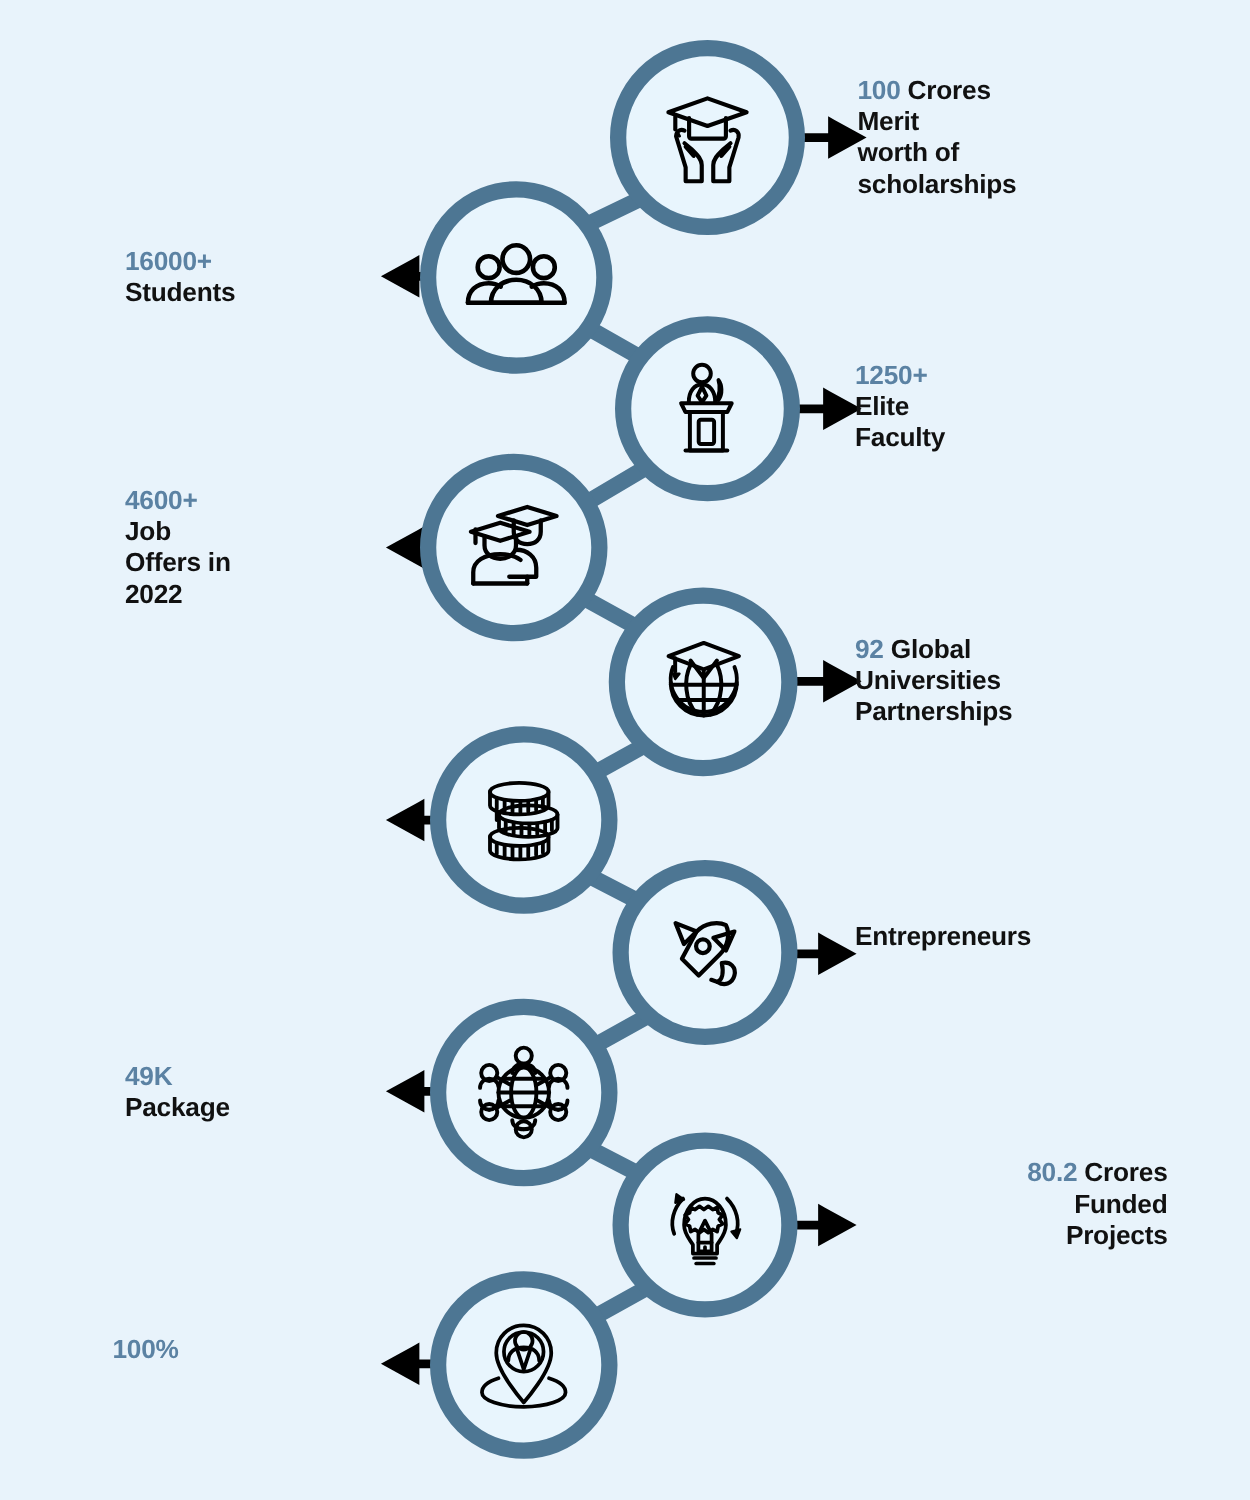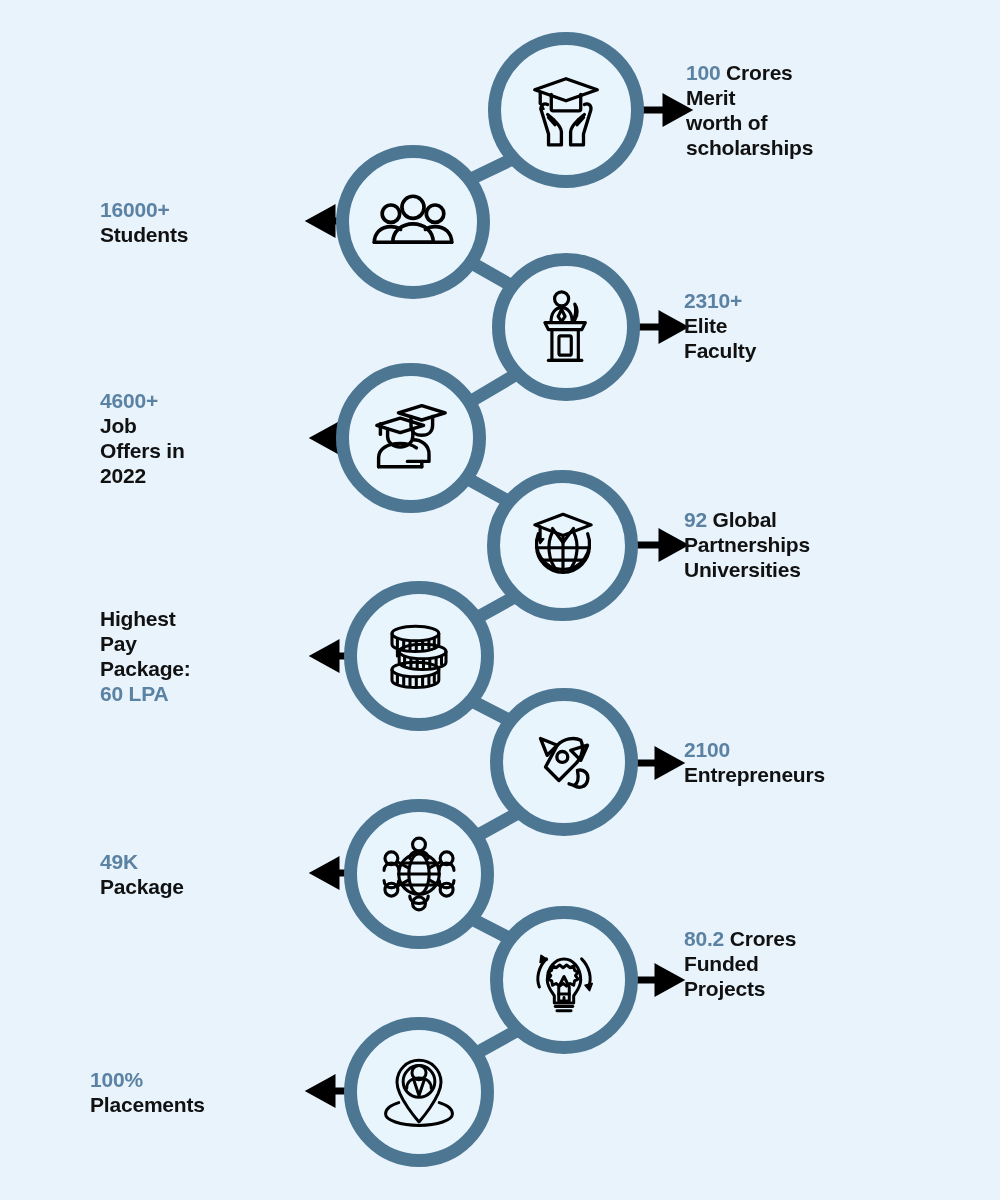--- a/index.html
+++ b/index.html
@@ -158,21 +158,21 @@
         <path d="M45 30 L41 38 L45 44 L49 38 Z"></path>
         <path d="M60 42 C64 36 63 28 60 24 C62 30 61 38 58 42"></path>
         <path d="M26 45 H72 L68 53 H30 Z"></path>
         <path d="M34 53 V88 H64 V53"></path>
         <rect x="42" y="60" width="14" height="22" rx="2"></rect>
         <path d="M30 88 H68"></path>
       </svg>
     </span>
   </div>
   <div class="label right" style="left:684px; top:288px; width:230px;">
-    <div class="num">2310+</div>
+    <div class="num">1250+</div>
     <div class="txt">Elite</div>
     <div class="txt">Faculty</div>
   </div>
 
   <div class="node" style="left:336px; top:363px; width:150px; height:150px; border:13px solid #4d7693;">
     <span>
       <svg width="90" height="90" viewBox="0 0 100 100" fill="none" stroke="#000" stroke-width="3.8" stroke-linejoin="round" stroke-linecap="round">
         <polygon points="62,14 88,22 62,30 36,22"></polygon>
         <path d="M50 26 V36 C50 43 55 47 62 47 C69 47 74 43 74 36 V26"></path>
         <path d="M52 52 C62 52 70 58 70 68 V76 H46"></path>
@@ -204,61 +204,54 @@
         <path d="M62 34 C68 46 68 66 56 79"></path>
         <polygon points="50,14 82,26 50,38 18,26"></polygon>
         <path d="M38 30 L50 46 L62 30"></path>
         <path d="M24 28 V40"></path>
         <path d="M22 42 l2 5 4 -5 z" fill="#000" stroke-width="2"></path>
       </svg>
     </span>
   </div>
   <div class="label right" style="left:684px; top:507px; width:240px;">
     <div><span class="num">92</span><span class="txt"> Global</span></div>
+    <div class="txt">Universities</div>
     <div class="txt">Partnerships</div>
-    <div class="txt">Universities</div>
   </div>
 
   <div class="node" style="left:344px; top:581px; width:150px; height:150px; border:13px solid #4d7693;">
     <span>
       <svg width="90" height="90" viewBox="0 0 100 100" fill="none" stroke="#000" stroke-width="3.4" stroke-linejoin="round" stroke-linecap="round">
         <ellipse cx="46" cy="25" rx="26" ry="8"></ellipse>
         <path d="M20 25 V37 C20 41.4 31.6 45 46 45 C60.4 45 72 41.4 72 37 V25"></path>
         <path d="M26 31 V40 M33 33 V42 M40 34 V43 M47 34 V43 M54 33.5 V42.5 M61 32 V41 M67 30 V39"></path>
         <path d="M26 43 C26 43 26 47 26 50"></path>
         <ellipse cx="54" cy="45" rx="26" ry="8"></ellipse>
         <path d="M28 45 V57 C28 61.4 39.6 65 54 65 C68.4 65 80 61.4 80 57 V45"></path>
         <path d="M34 51 V60 M41 53 V62 M48 54 V63 M55 54 V63 M62 53.5 V62.5 M69 52 V61 M75 50 V59"></path>
         <ellipse cx="46" cy="65" rx="26" ry="8"></ellipse>
         <path d="M20 65 V77 C20 81.4 31.6 85 46 85 C60.4 85 72 81.4 72 77 V65"></path>
         <path d="M26 71 V80 M33 73 V82 M40 74 V83 M47 74 V83 M54 73.5 V82.5 M61 72 V81 M67 70 V79"></path>
       </svg>
     </span>
   </div>
-  <div class="label left" style="left:100px; top:606px; width:190px;">
-    <div class="txt">Highest</div>
-    <div class="txt">Pay</div>
-    <div class="txt">Package:</div>
-    <div class="num">60 LPA</div>
-  </div>
 
   <div class="node" style="left:490px; top:688px; width:148px; height:148px; border:13px solid #4d7693;">
     <span>
       <svg width="84" height="84" viewBox="0 0 100 100" fill="none" stroke="#000" stroke-width="4" stroke-linejoin="round" stroke-linecap="round">
         <path d="M22 22 L42 30 L30 42 Z"></path>
         <path d="M78 30 L58 36 L70 48 Z"></path>
         <path d="M42 30 C50 22 62 20 70 24 C74 32 72 44 64 52 L44 72 L28 56 Z"></path>
         <circle cx="48" cy="44" r="6.5"></circle>
         <path d="M66 60 C74 58 80 64 78 72 C76 80 68 82 62 78 C66 76 68 70 66 60 Z"></path>
         <path d="M62 78 L56 76"></path>
       </svg>
     </span>
   </div>
   <div class="label right" style="left:684px; top:737px; width:250px;">
-    <div class="num">2100</div>
     <div class="txt">Entrepreneurs</div>
   </div>
 
   <div class="node" style="left:344px; top:799px; width:150px; height:150px; border:13px solid #4d7693;">
     <span>
       <svg width="92" height="92" viewBox="0 0 100 100" fill="none" stroke="#000" stroke-width="3.4" stroke-linejoin="round" stroke-linecap="round">
         <circle cx="50" cy="50" r="22"></circle>
         <ellipse cx="50" cy="50" rx="11" ry="22"></ellipse>
         <path d="M28 50 H72"></path>
         <path d="M32 38 H68"></path>
@@ -297,36 +290,35 @@
         <path d="M31 50 C31 36 40 26 50 26 C60 26 69 36 69 50 C69 58 64 63 61 68 L61 76 H39 L39 68 C36 63 31 58 31 50 Z"></path>
         <path d="M41 36 l4 -3 4 3 4 -3 4 3 4 -2 1 5 4 2 -3 4 3 4 -4 2 -1 5 -4 -2 -4 3 -4 -3 -4 3 -4 -3 -4 2 -1 -5 -4 -2 3 -4 -3 -4 4 -2 1 -5 z"></path>
         <path d="M50 46 L44 58 V74 H56 V58 Z"></path>
         <path d="M44 66 H56"></path>
         <path d="M50 70 V74"></path>
         <path d="M40 80 H60"></path>
         <path d="M42 85 H58"></path>
       </svg>
     </span>
   </div>
-  <div class="label right" style="left:684px; top:926px; width:250px;">
+  <div class="label right" style="left:684px; top:926px; width:250px;text-align:right;">
     <div><span class="num">80.2</span><span class="txt"> Crores</span></div>
     <div class="txt">Funded</div>
     <div class="txt">Projects</div>
   </div>
 
   <div class="node" style="left:344px; top:1017px; width:150px; height:150px; border:13px solid #4d7693;">
     <span>
       <svg width="88" height="88" viewBox="0 0 100 100" fill="none" stroke="#000" stroke-width="3.4" stroke-linejoin="round" stroke-linecap="round">
         <path d="M50 14 C36 14 25 25 25 39 C25 56 50 84 50 84 C50 84 75 56 75 39 C75 25 64 14 50 14 Z"></path>
         <circle cx="50" cy="38" r="18"></circle>
         <circle cx="50" cy="28" r="8"></circle>
         <path d="M36 46 C36 38 42 34 50 34 C58 34 64 38 64 46"></path>
         <path d="M44 36 L50 54 L56 36"></path>
         <path d="M27 62 C17 65 12 70 12 75 C12 82 29 88 50 88 C71 88 88 82 88 75 C88 70 83 65 73 62"></path>
       </svg>
     </span>
   </div>
   <div class="label left" style="left:90px; top:1067px; width:200px;">
     <div class="num">100%</div>
-    <div class="txt">Placements</div>
   </div>
 
 </div>
 
 </body></html>

